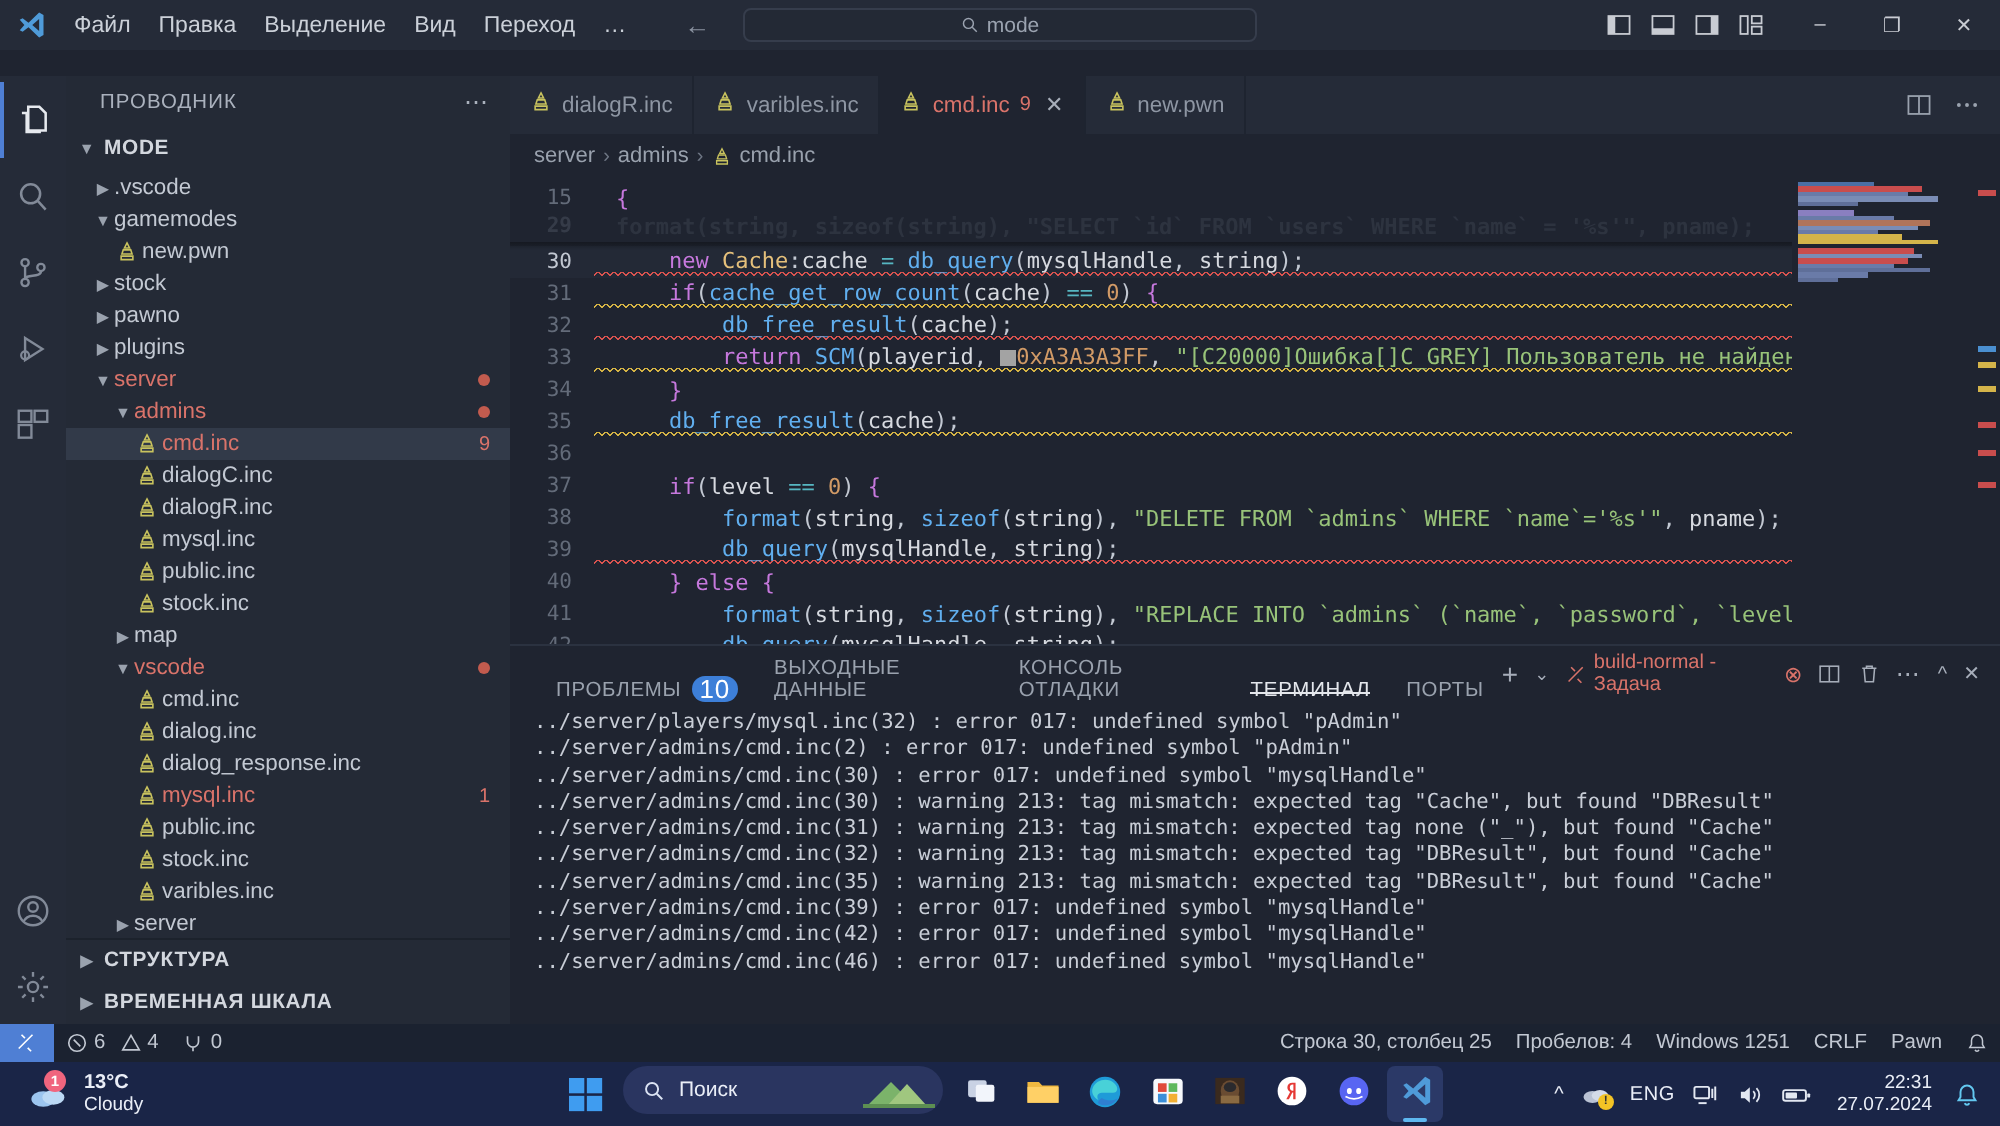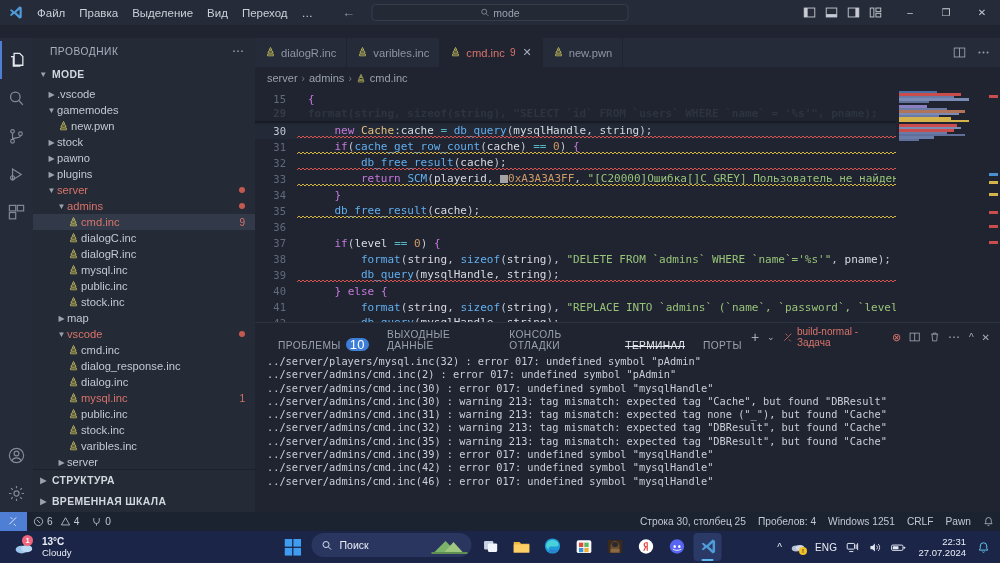--- a/index.html
+++ b/index.html
@@ -479,30 +479,30 @@
               </span>
               <span class="tlabel">cmd.inc</span>
             </div>
             <div class="trow" style="padding-left: 33px;">
               <span class="ticon">
                 <svg viewBox="0 0 16 18">
                   <path d="M8 2.2 9.9 6H6.1z" fill="none" stroke="#c9c35e" stroke-width="1.2"></path>
                   <path d="M5.2 7.4h5.6l1 3.1H4.2zM3.6 12.1h8.8v2.6H3.6z" fill="none" stroke="#c9c35e" stroke-width="1.2"></path>
                 </svg>
               </span>
+              <span class="tlabel">dialog.inc</span>
+            </div>
+            <div class="trow" style="padding-left: 33px;">
+              <span class="ticon">
+                <svg viewBox="0 0 16 18">
+                  <path d="M8 2.2 9.9 6H6.1z" fill="none" stroke="#c9c35e" stroke-width="1.2"></path>
+                  <path d="M5.2 7.4h5.6l1 3.1H4.2zM3.6 12.1h8.8v2.6H3.6z" fill="none" stroke="#c9c35e" stroke-width="1.2"></path>
+                </svg>
+              </span>
               <span class="tlabel">dialog_response.inc</span>
-            </div>
-            <div class="trow" style="padding-left: 33px;">
-              <span class="ticon">
-                <svg viewBox="0 0 16 18">
-                  <path d="M8 2.2 9.9 6H6.1z" fill="none" stroke="#c9c35e" stroke-width="1.2"></path>
-                  <path d="M5.2 7.4h5.6l1 3.1H4.2zM3.6 12.1h8.8v2.6H3.6z" fill="none" stroke="#c9c35e" stroke-width="1.2"></path>
-                </svg>
-              </span>
-              <span class="tlabel">dialog.inc</span>
             </div>
             <div class="trow err" style="padding-left: 33px;">
               <span class="ticon">
                 <svg viewBox="0 0 16 18">
                   <path d="M8 2.2 9.9 6H6.1z" fill="none" stroke="#c9c35e" stroke-width="1.2"></path>
                   <path d="M5.2 7.4h5.6l1 3.1H4.2zM3.6 12.1h8.8v2.6H3.6z" fill="none" stroke="#c9c35e" stroke-width="1.2"></path>
                 </svg>
               </span>
               <span class="tlabel">mysql.inc</span>
               <span class="tbadge">1</span>

